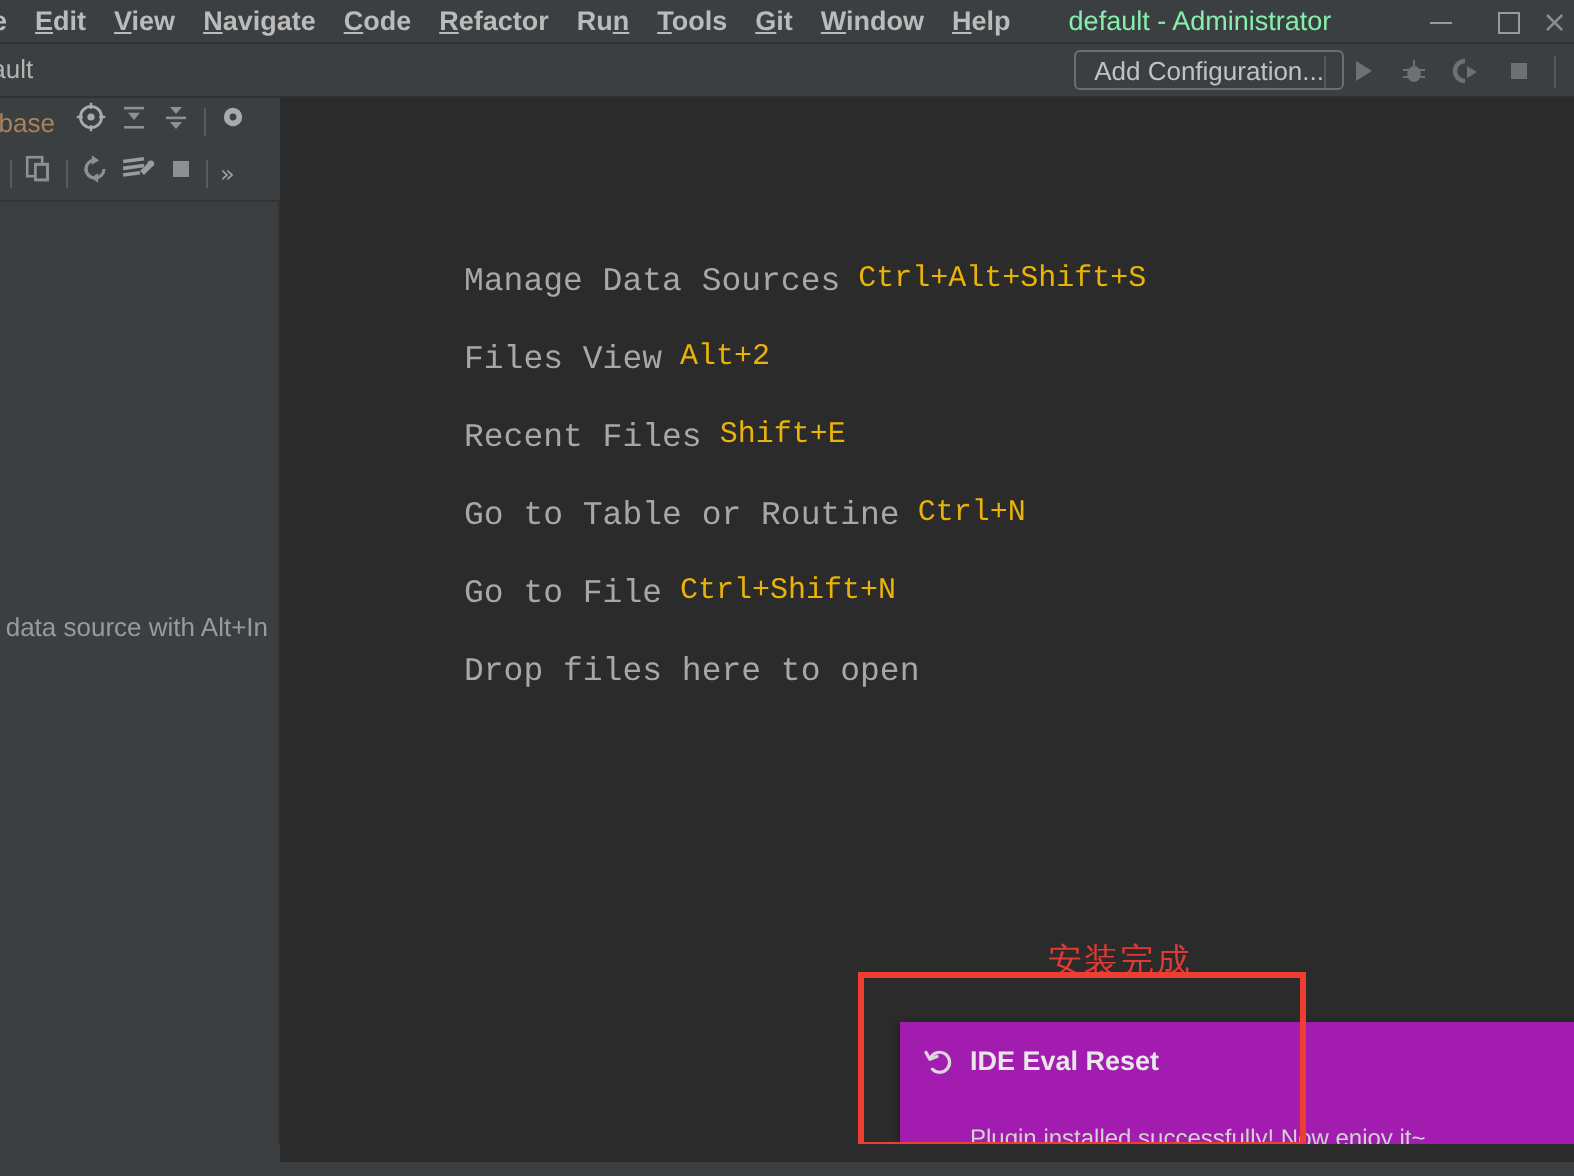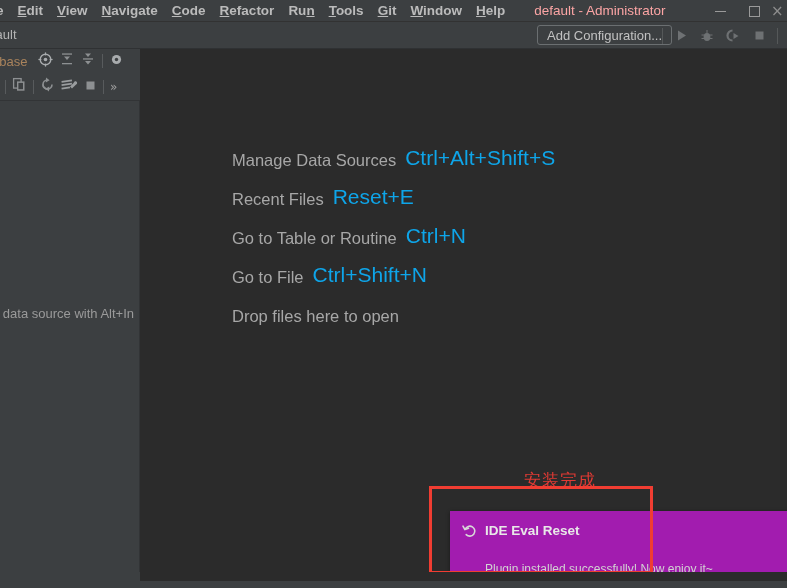--- a/index.html
+++ b/index.html
@@ -37,21 +37,21 @@
     font-size: 13.5px;
     padding: 0 7px;
     white-space: nowrap;
     line-height: 22px;
     font-weight: bold;
   }
   .menu-item u { text-decoration: underline; }
   .menu-item:first-child { padding-left: 0; margin-left: -4px; }
 
   .win-title {
-    color: #fca5a5;
+    color: #86efac;
     font-size: 13.5px;
     white-space: nowrap;
     margin-left: 22px;
   }
 
   .win-controls {
     position: absolute;
     right: 0; top: 0;
     height: 22px;
     display: flex;
@@ -187,30 +187,31 @@
     overflow: hidden;
   }
 
   .shortcuts {
     position: absolute;
     left: 92px; top: 82px;
   }
   .sc-row {
     height: 39px;
     display: flex;
-    align-items: flex-end;
-    white-space: nowrap;
+    align-items: flex-start;
+    white-space: nowrap;
+    font-family: Liberation Mono, monospace;
   }
   .sc-action {
     color: #a7a7a7;
     font-size: 16.5px;
   }
   .sc-key {
-    color: #0ea5e9;
-    font-size: 21px;
+    color: #eab308;
+    font-size: 15px;
     margin-left: 9px;
   }
 
   .annotation-cn {
     position: absolute;
     left: 364px; top: 420px;
     color: #e03a34;
     font-size: 17px;
     font-family: "DejaVu Sans", sans-serif;
     letter-spacing: 1px;
@@ -450,22 +451,26 @@
   </div>
 
   <div class="editor">
 
     <div class="shortcuts">
       <div class="sc-row">
         <span class="sc-action">Manage Data Sources</span>
         <span class="sc-key">Ctrl+Alt+Shift+S</span>
       </div>
       <div class="sc-row">
+        <span class="sc-action">Files View</span>
+        <span class="sc-key">Alt+2</span>
+      </div>
+      <div class="sc-row">
         <span class="sc-action">Recent Files</span>
-        <span class="sc-key">Reset+E</span>
+        <span class="sc-key">Shift+E</span>
       </div>
       <div class="sc-row">
         <span class="sc-action">Go to Table or Routine</span>
         <span class="sc-key">Ctrl+N</span>
       </div>
       <div class="sc-row">
         <span class="sc-action">Go to File</span>
         <span class="sc-key">Ctrl+Shift+N</span>
       </div>
       <div class="sc-row">

